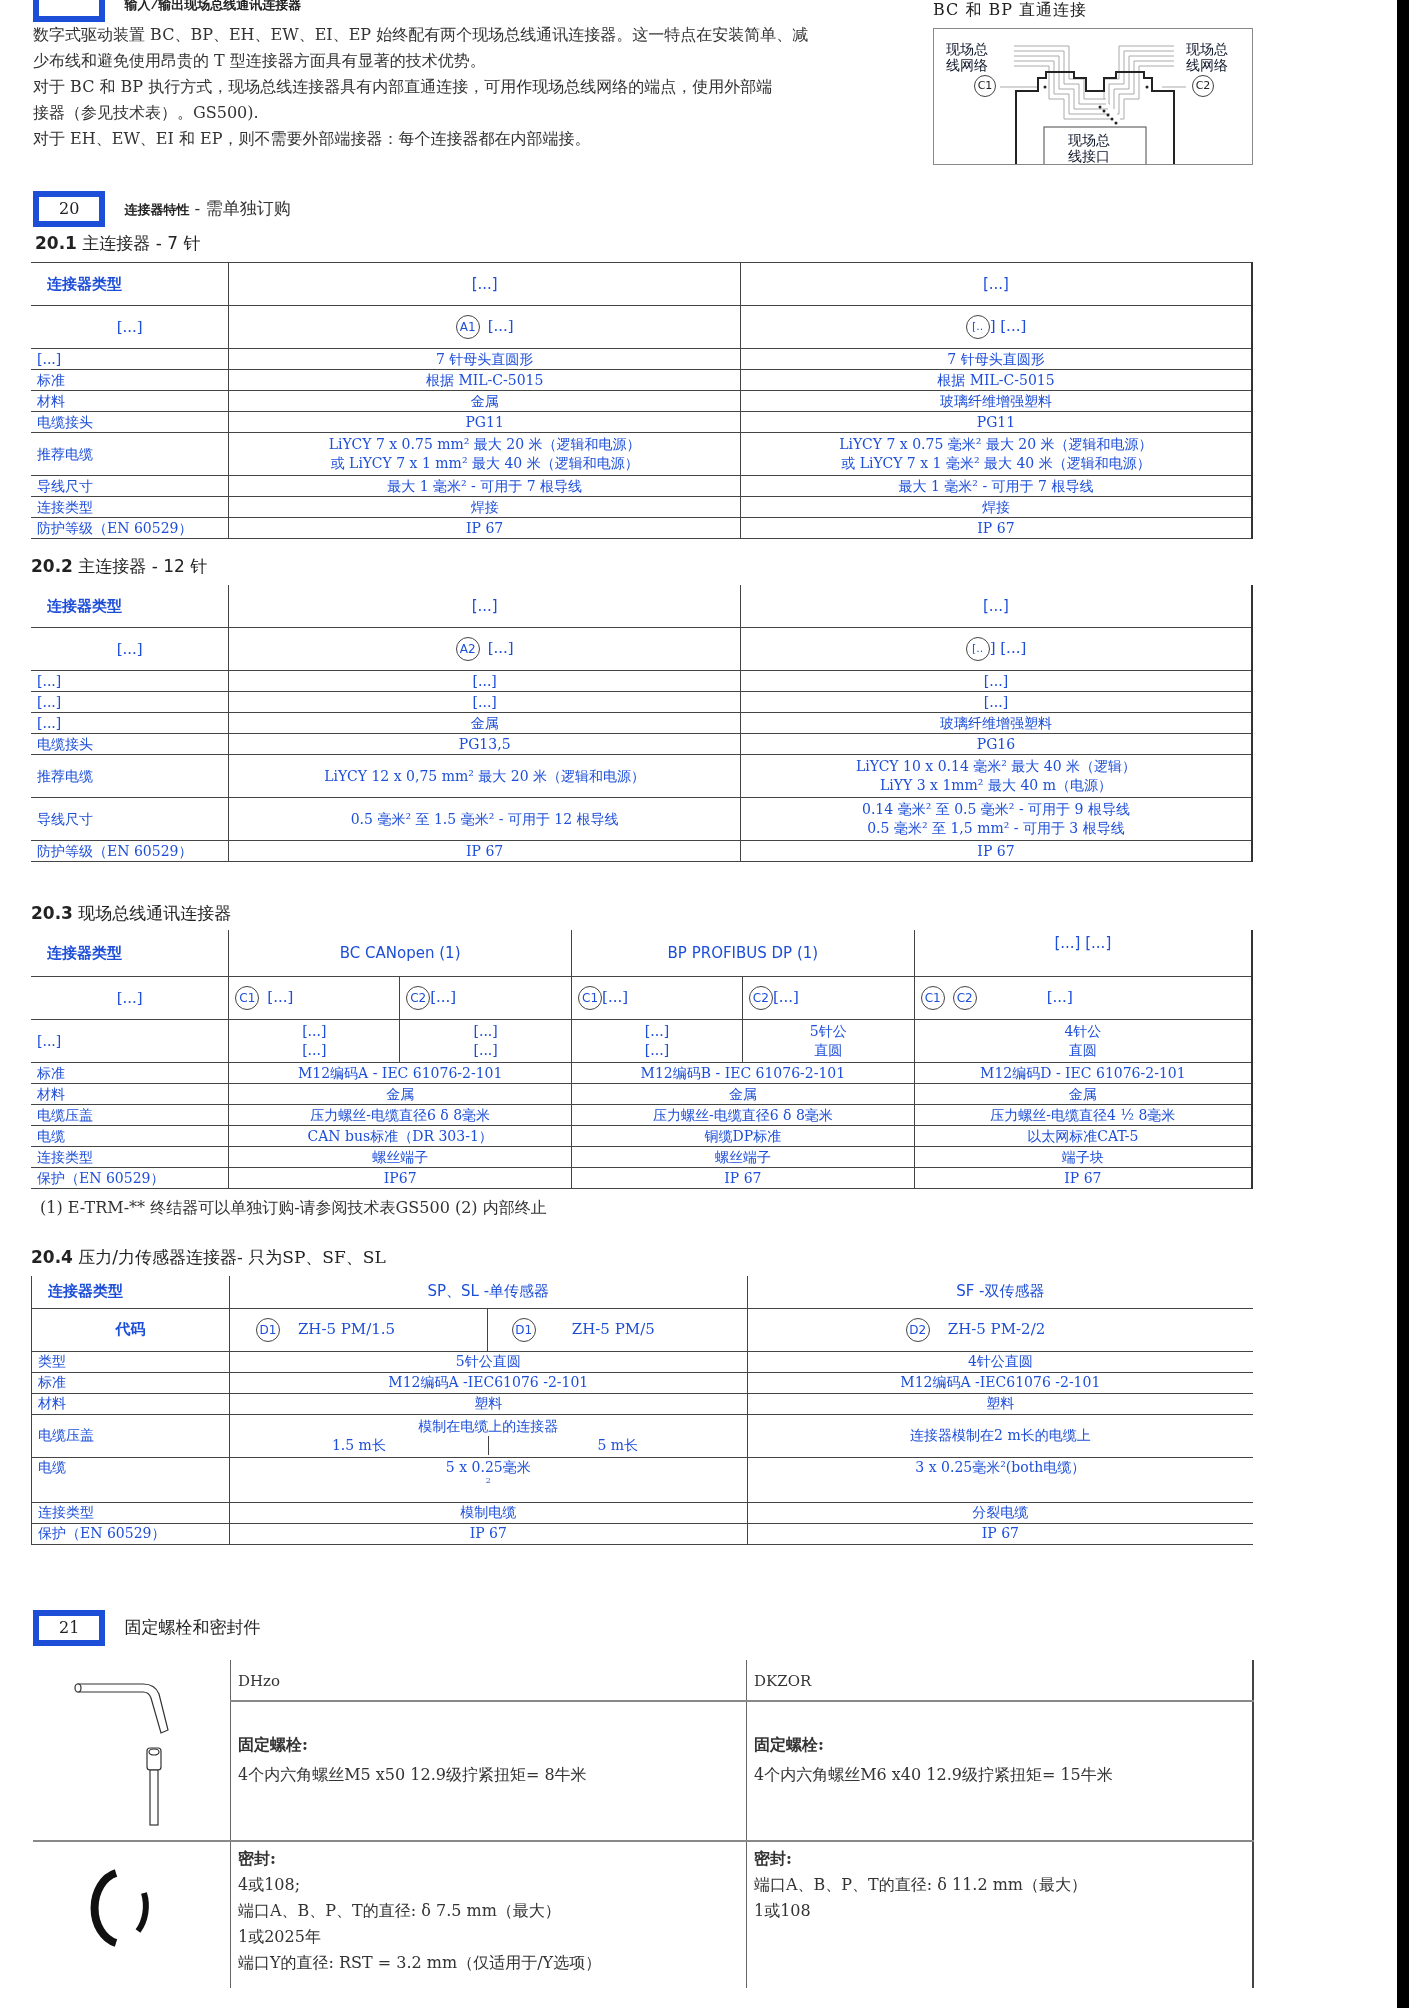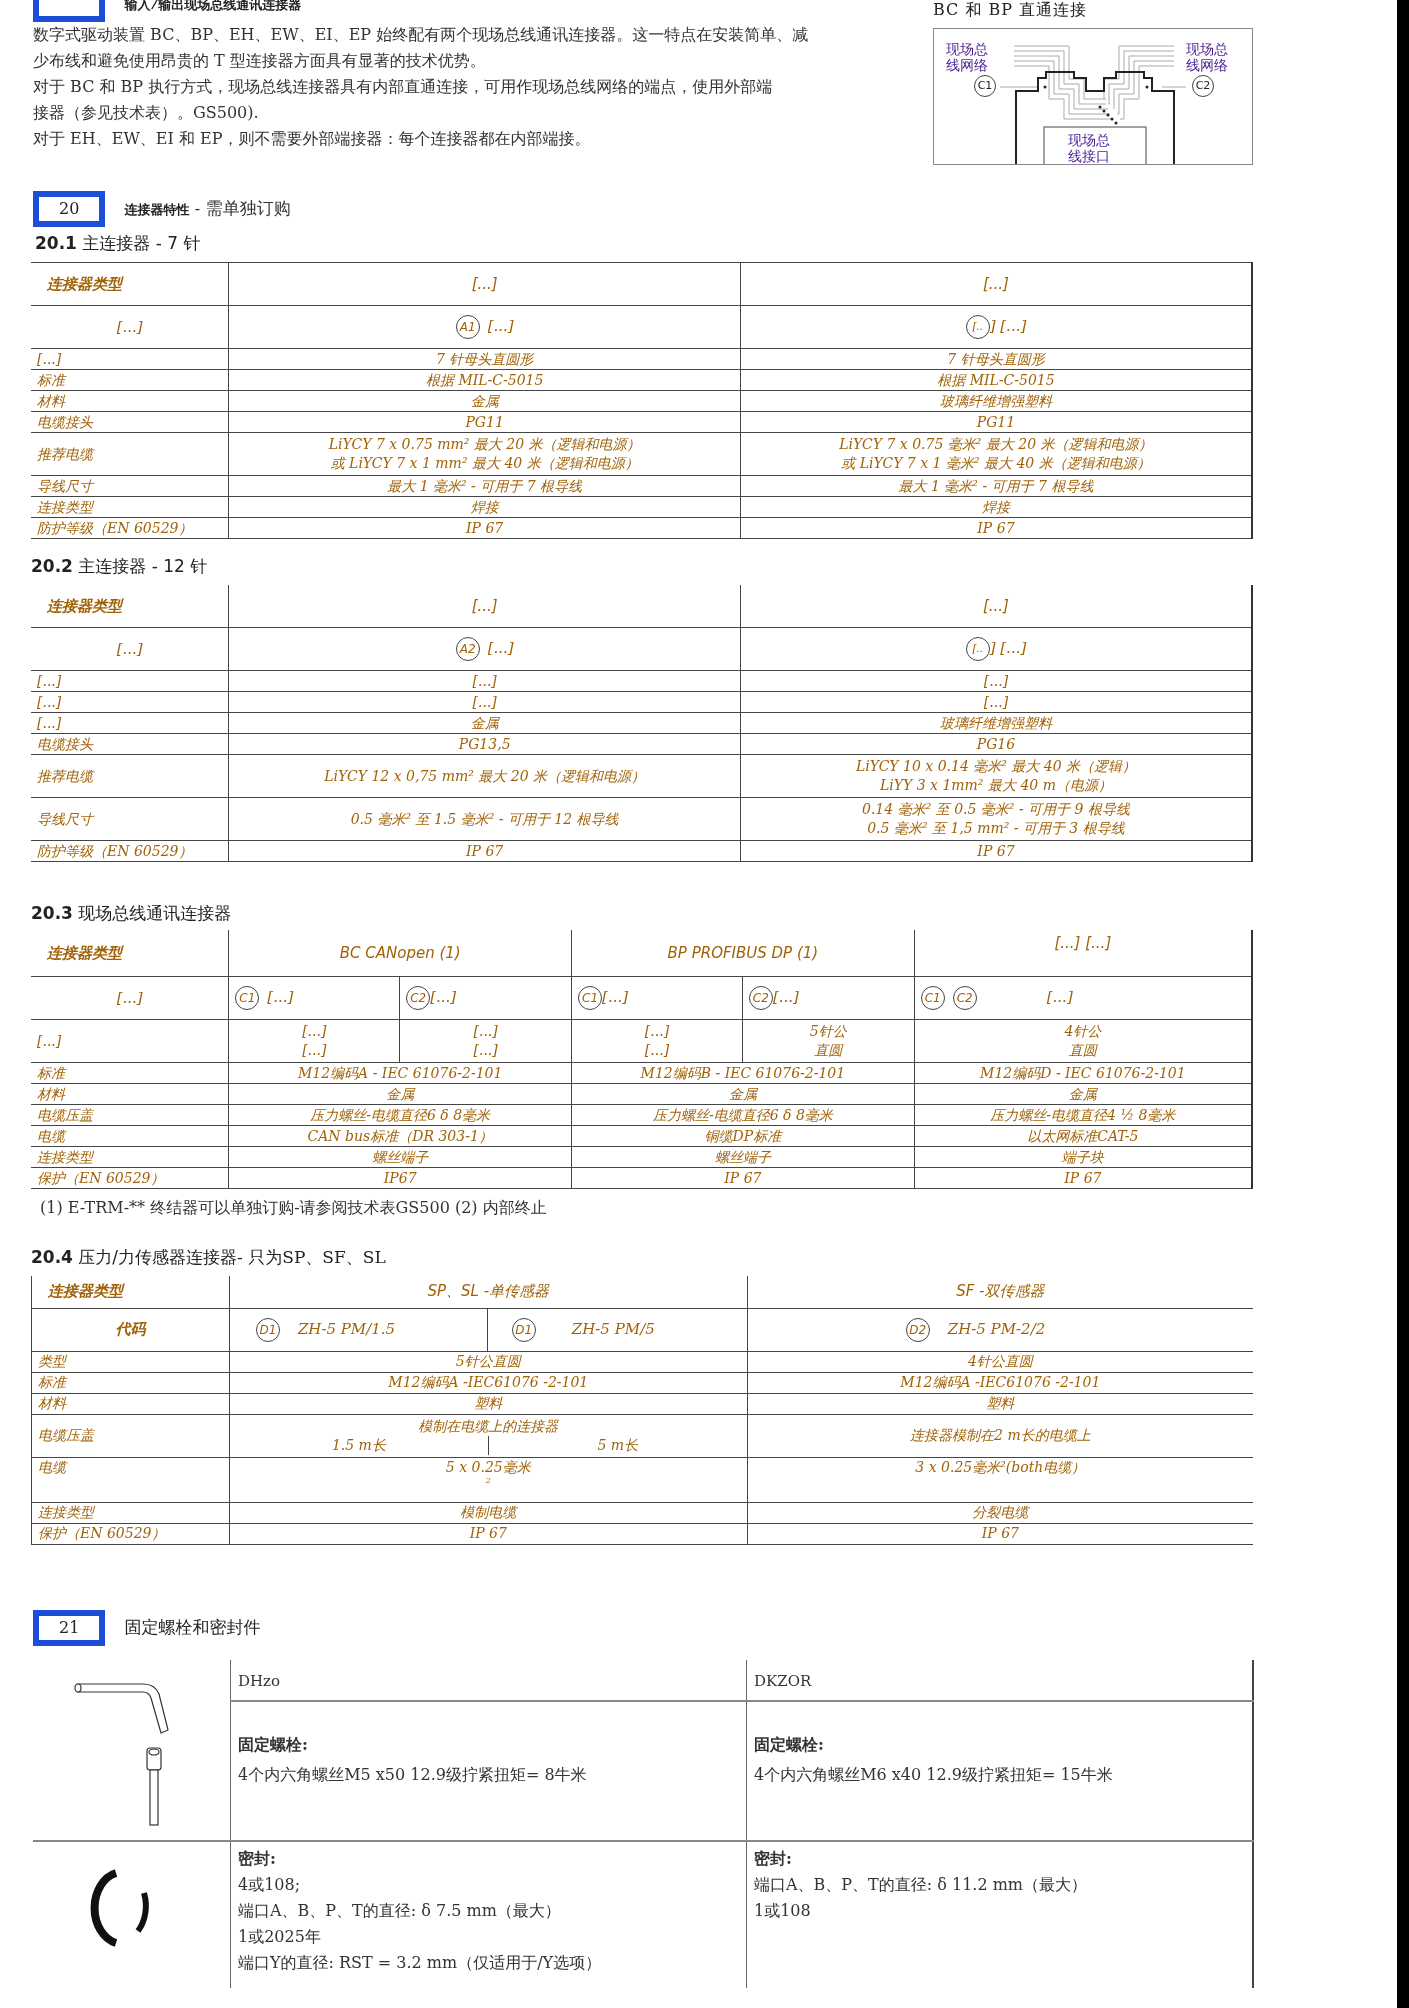--- a/index.html
+++ b/index.html
@@ -6,34 +6,34 @@
   body { width:1409px; height:2008px; background:#fff; position:relative; overflow:hidden;
          font-family:"DejaVu Serif","Liberation Serif",serif; color:#222; }
   .blackbar { position:absolute; left:1397px; top:0; width:12px; height:2008px; background:#000; }
   .abs { position:absolute; }
   .sec-box { display:inline-block; border:6px solid #1d4ed8; padding:2px 20px; font-size:16px; margin-right:14px; line-height:20px; }
   .sec-title { font-family:Liberation Mono, monospace; font-weight:bold; font-size:13px; }
   .sec-sub { font-size:17px; color:#333; }
   .subhead { font-family:"DejaVu Sans","Liberation Sans",sans-serif; font-size:17px; }
   .subhead b { font-weight:bold; }
   .intro p { margin:0; font-size:16px; line-height:26px; color:#333; }
-  table.spec { position:absolute; border-collapse:collapse; font-size:14px; color:#a16207;font-style:italic; }
+  table.spec { position:absolute; border-collapse:collapse; font-size:14px; color:#1d4ed8; }
   table.spec td { border-top:1.5px solid #444; border-bottom:1.5px solid #444; padding:0 6px; text-align:center; line-height:19px; vertical-align:middle; }
   table.spec td.lbl { text-align:left; border-right:1.5px solid #444; }
   table.spec td.vr { border-right:1.5px solid #444; }
   table.spec tr.hdr td { font-family:"DejaVu Sans","Liberation Sans",sans-serif; font-size:15px; height:42px; }
   table.spec tr.hdr td.lbl { padding-left:16px; font-weight:bold; }
   table.spec tr.sub td { height:42px; font-size:15px; }
   table.spec tr.r td { height:20px; }
   table.spec .top-open td { border-top:none; }
   .rightedge { border-right:2px solid #333 !important; }
   .circ { display:inline-block; width:22px; height:22px; border:1.3px solid #444; border-radius:50%;
           font-family:"DejaVu Sans","Liberation Sans",sans-serif; font-size:12px; line-height:22px; text-align:center; margin-right:8px; vertical-align:middle; }
   .diagram { position:absolute; left:933px; top:28px; width:318px; height:135px; border:1.5px solid #888; }
-  .dtext { position:absolute; font-family:"DejaVu Sans","Liberation Sans",sans-serif; font-size:14px; line-height:16px; color:#4c1d95; }
+  .dtext { position:absolute; font-family:"DejaVu Sans","Liberation Sans",sans-serif; font-size:14px; line-height:16px; color:#0f172a; }
   .sec21 { position:absolute; left:33px; top:1610px; width:1220px; }
   .s21grid { position:absolute; left:0; top:50px; width:1220px; height:328px; }
   .s21 .cell { position:absolute; font-size:16px; line-height:26px; color:#333; }
   .foot { position:absolute; font-size:16px; color:#333;text-align:center; }
 </style>
 </head>
 <body>
 
 <div class="blackbar"></div>
 

